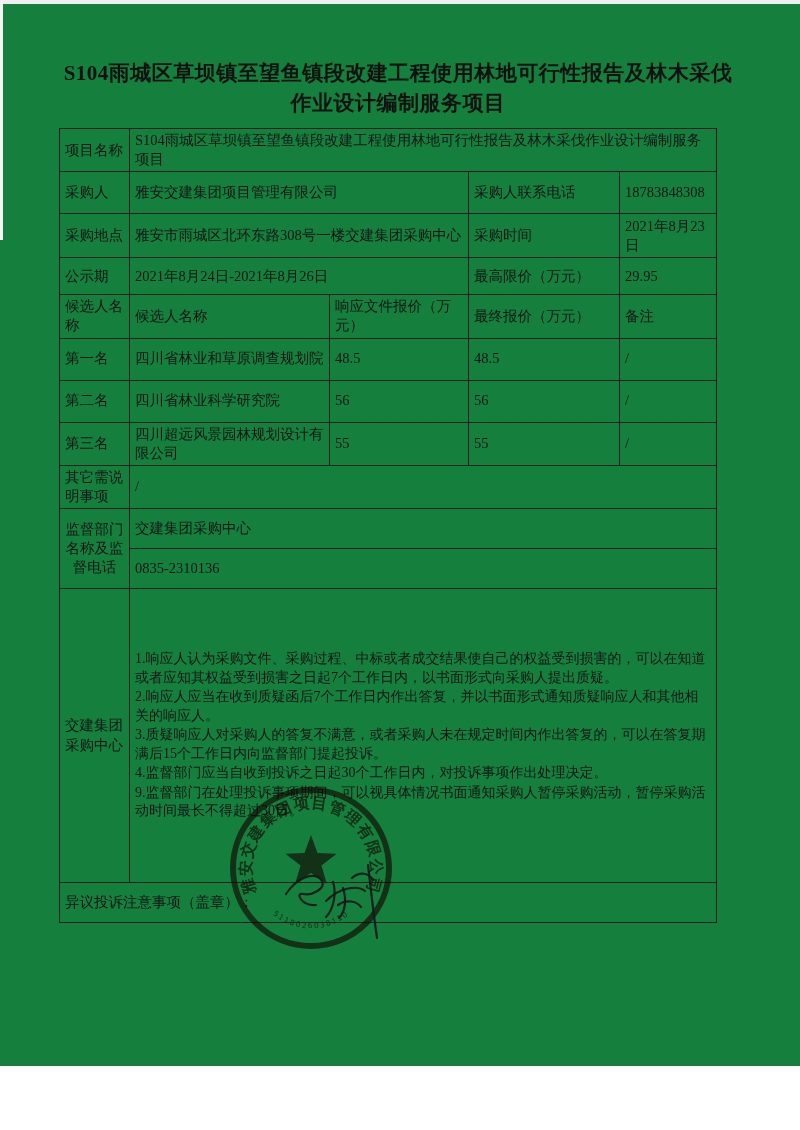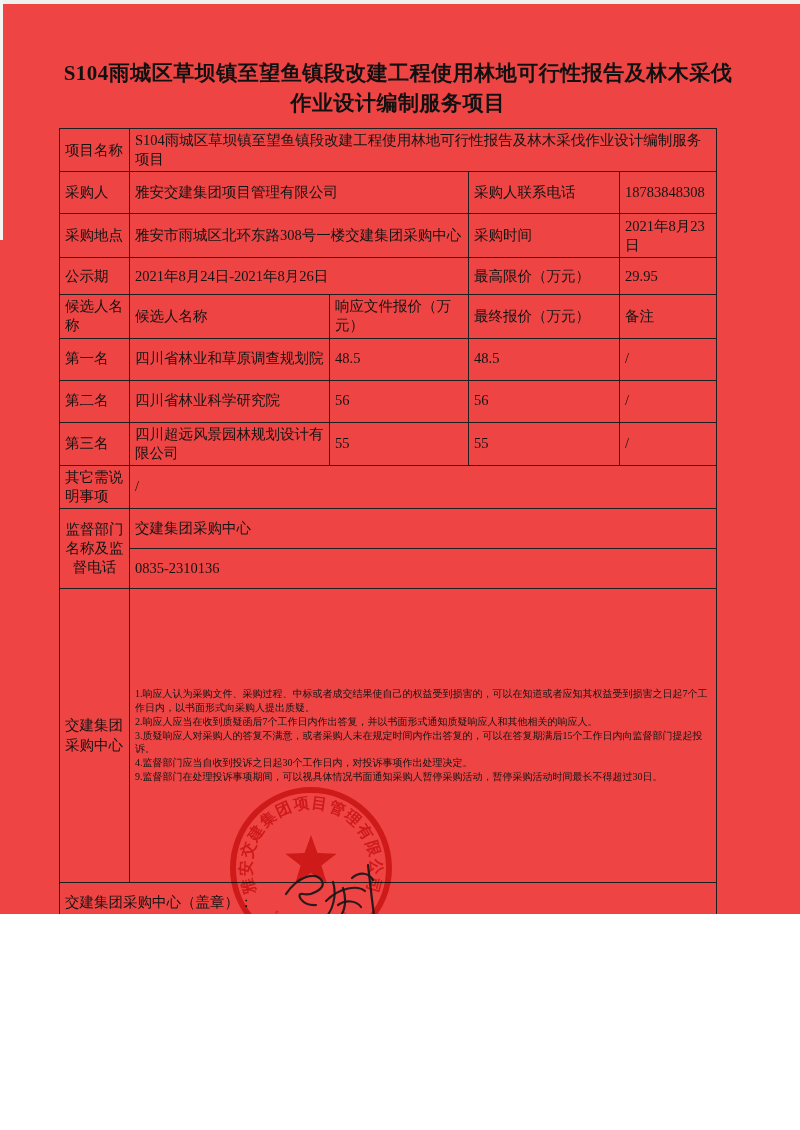--- a/index.html
+++ b/index.html
@@ -2,21 +2,21 @@
 <html><head>
 <meta charset="utf-8">
 <style>
   html,body{margin:0;padding:0;}
   body{
     width:800px;height:1130px;
     background:#ffffff;
     font-family:"Liberation Serif","DejaVu Serif",serif;
     color:#1b1b1b;
   }
-  .page{position:relative;width:800px;height:914px;background:#ef4444;overflow:hidden;}
+  .page{position:relative;width:800px;height:1066px;background:#15803d;overflow:hidden;}
   .scan-top{position:absolute;top:0;left:0;width:800px;height:4px;background:#eef0ef;}
   .scan-left{position:absolute;top:0;left:0;width:3px;height:240px;background:#f4f5f3;}
 
   .title{
     position:absolute;top:58px;left:60px;width:676px;
     margin:0;text-align:center;
     font-size:21px;font-weight:bold;line-height:1.45;letter-spacing:.5px;
     color:#111;
   }
 
@@ -34,21 +34,21 @@
     overflow-wrap:anywhere;
   }
   .h40{height:40px}.h42{height:42px}.h44{height:44px}.h37{height:37px}
   .h41{height:41px}.h36{height:36px}.h294{height:294px}
   .lbl{text-align:left;padding-left:4px;padding-right:3px;}
   .lblc{text-align:center;padding-left:1px;padding-right:1px;margin-left:32px;}
   .c{text-align:left;}
   .l{text-align:left;}
   .wrapnarrow{padding-right:26px;}
   .projval{padding-right:18px;}
-  .notes{font-size:10px;line-height:1.5;padding:6px 9px;}
+  .notes{font-size:14px;line-height:1.5;padding:6px 9px;}
   .notes .p{margin:1px 0;text-align:left;}
   .sigrow{padding-left:7px;font-size:14.5px;}
 
   .seal-svg{position:absolute;left:216px;top:773px;width:190px;height:190px;
             opacity:.85;mix-blend-mode:multiply;pointer-events:none;}
   .seal-red{stroke:#d6453c;fill:none;}
   .seal-fill{fill:#d6453c;stroke:none;}
   .seal-text{fill:#d6453c;font-family:"Liberation Serif",serif;font-size:15.5px;letter-spacing:1.5px;font-weight:bold;}
   .seal-num{fill:#d6453c;font-family:"DejaVu Sans","Liberation Sans",sans-serif;font-size:7.5px;letter-spacing:1.6px;}
   .sig-svg{position:absolute;left:280px;top:860px;width:130px;height:85px;pointer-events:none;}
@@ -137,21 +137,21 @@
         <td class="lbl">交建集团采购中心</td>
         <td class="notes" colspan="4">
           <div class="p">1.响应人认为采购文件、采购过程、中标或者成交结果使自己的权益受到损害的，可以在知道或者应知其权益受到损害之日起7个工作日内，以书面形式向采购人提出质疑。</div>
           <div class="p">2.响应人应当在收到质疑函后7个工作日内作出答复，并以书面形式通知质疑响应人和其他相关的响应人。</div>
           <div class="p">3.质疑响应人对采购人的答复不满意，或者采购人未在规定时间内作出答复的，可以在答复期满后15个工作日内向监督部门提起投诉。</div>
           <div class="p">4.监督部门应当自收到投诉之日起30个工作日内，对投诉事项作出处理决定。</div>
           <div class="p">9.监督部门在处理投诉事项期间，可以视具体情况书面通知采购人暂停采购活动，暂停采购活动时间最长不得超过30日。</div>
         </td>
       </tr>
       <tr class="h40">
-        <td class="sigrow l" colspan="5">交建集团采购中心（盖章）：</td>
+        <td class="sigrow l" colspan="5">异议投诉注意事项（盖章）：</td>
       </tr>
     </tbody>
   </table>
 
   <svg class="seal-svg" viewBox="-95 -95 190 190">
     <defs>
       <path id="sealTopArc" d="M -52,30 A 60 60 0 1 1 52,30" fill="none"></path>
       <path id="sealBottomArc" d="M -45,40 A 60 60 0 0 0 45,40" fill="none"></path>
     </defs>
     <circle class="seal-red" cx="0" cy="0" r="78" stroke-width="6"></circle>

